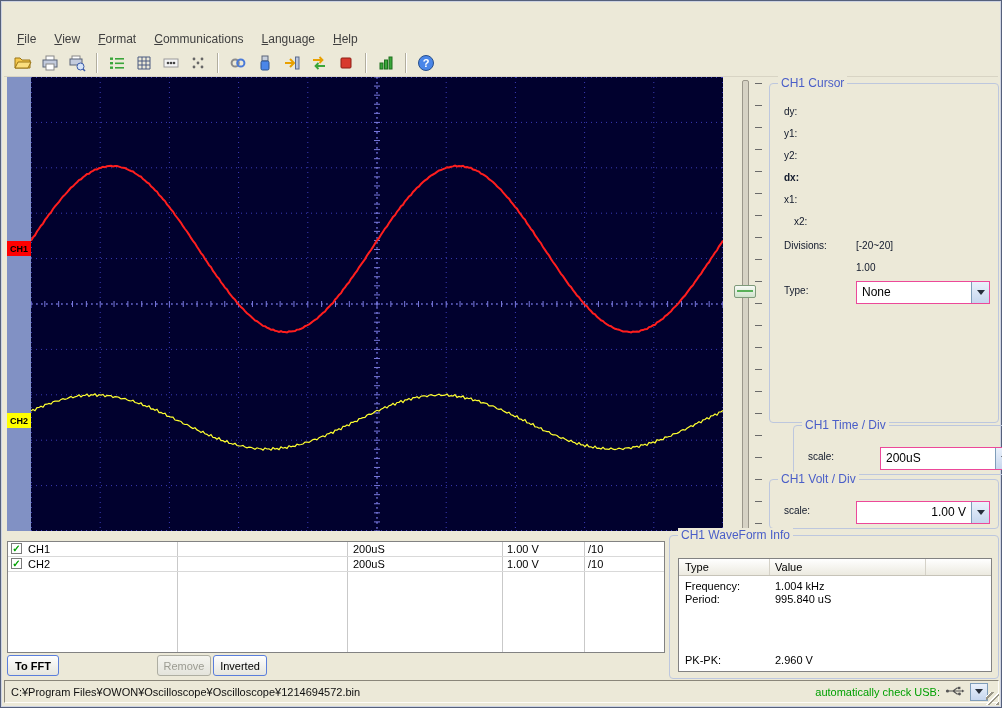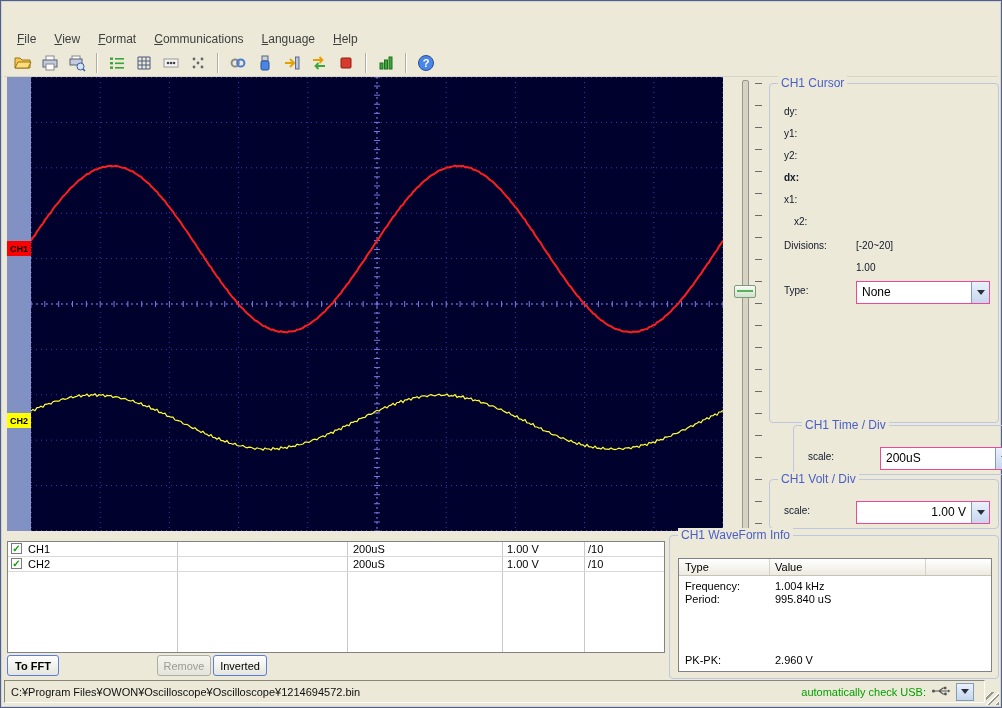--- a/index.html
+++ b/index.html
@@ -46,21 +46,21 @@
   
   .abtn{position:absolute;top:654px;height:19px;border:1px solid #5A7EDC;border-radius:3px;background:linear-gradient(#FEFEFE,#E6E6DE);font-size:11px;display:flex;align-items:center;justify-content:center;color:#000;white-space:nowrap;}
   .abtn.disabled{border-color:#AEAEA2;color:#9C9C92;background:linear-gradient(#F4F4EE,#E4E4DC);}
   
   .winfo-table{position:absolute;left:8px;top:22px;width:312px;height:112px;background:#fff;border:1px solid #828282;}
   .winfo-header{position:absolute;left:0;top:0;right:0;height:16px;background:linear-gradient(#FFFFFF,#ECEAE0);border-bottom:1px solid #C6C3B8;font-size:11px;text-align:right;}
   .winfo-hcell{position:absolute;top:2px;white-space:nowrap;}
   .winfo-hline{position:absolute;top:0;height:16px;width:1px;background:#D5D2C8;}
   .winfo-row{position:absolute;left:0;right:0;height:13px;line-height:13px;font-size:11px;padding-left:16px;}
   
-  .statusbar{position:absolute;left:3px;right:16px;top:679px;height:23px;border:1px solid;border-color:#8A867A #FDFCF8 #FDFCF8 #8A867A;background:#ECE9D8;display:flex;align-items:center;padding:4px 6px;font-size:11px;box-sizing:border-box;gap:8px;}
+  .statusbar{position:absolute;left:3px;right:2px;top:679px;height:23px;border:1px solid;border-color:#8A867A #FDFCF8 #FDFCF8 #8A867A;background:#ECE9D8;display:flex;align-items:center;padding:4px 6px;font-size:11px;box-sizing:border-box;gap:8px;}
   .path-text{color:#101010;white-space:nowrap;}
   .usb-cluster{margin-left:auto;display:flex;align-items:center;gap:5px;padding-right:4px;}
   .usb-text{color:#00A000;white-space:nowrap;margin-left:20px;}
   .mini-combo{width:16px;height:16px;border:1px solid #7F9DB9;background:linear-gradient(#EAF1FB,#C6D6EE);display:flex;align-items:center;justify-content:center;}
   .resize-grip{position:absolute;right:2px;bottom:2px;width:13px;height:13px;background:repeating-linear-gradient(135deg,transparent 0 3px,#FFFFFF 3px 4px,#9A9688 4px 6px);}
 </style>
 </head>
 <body>
 
 <div class="window">

